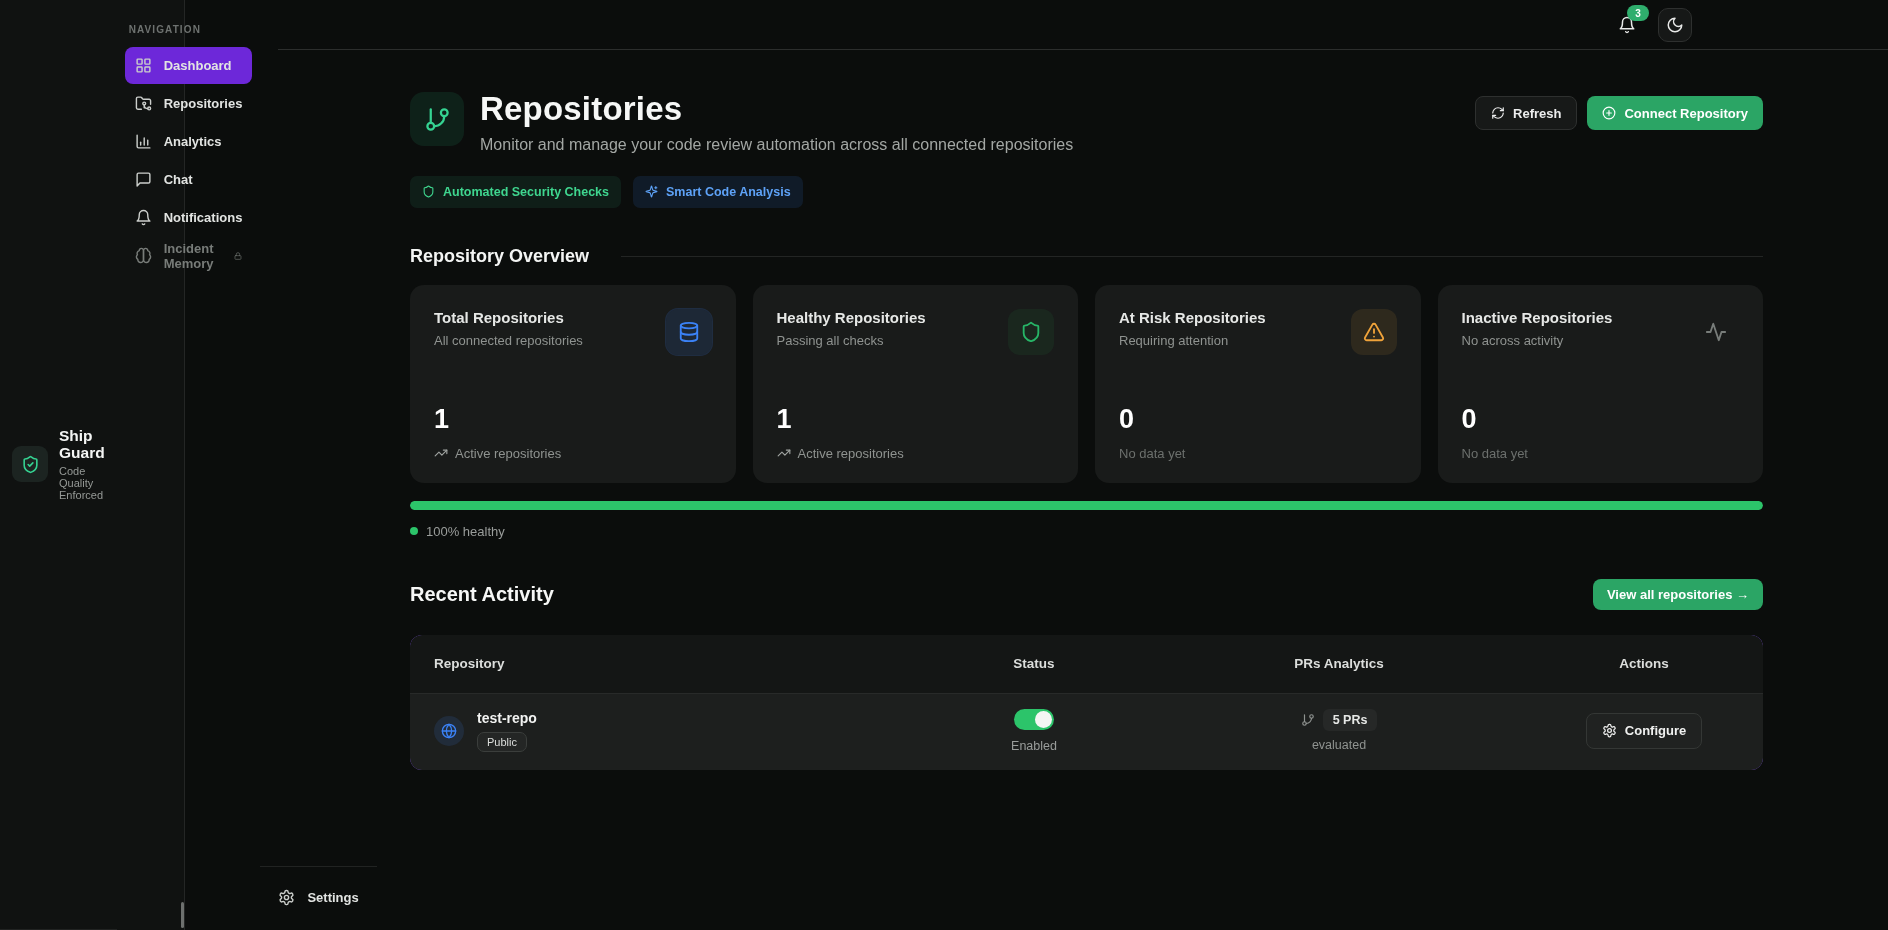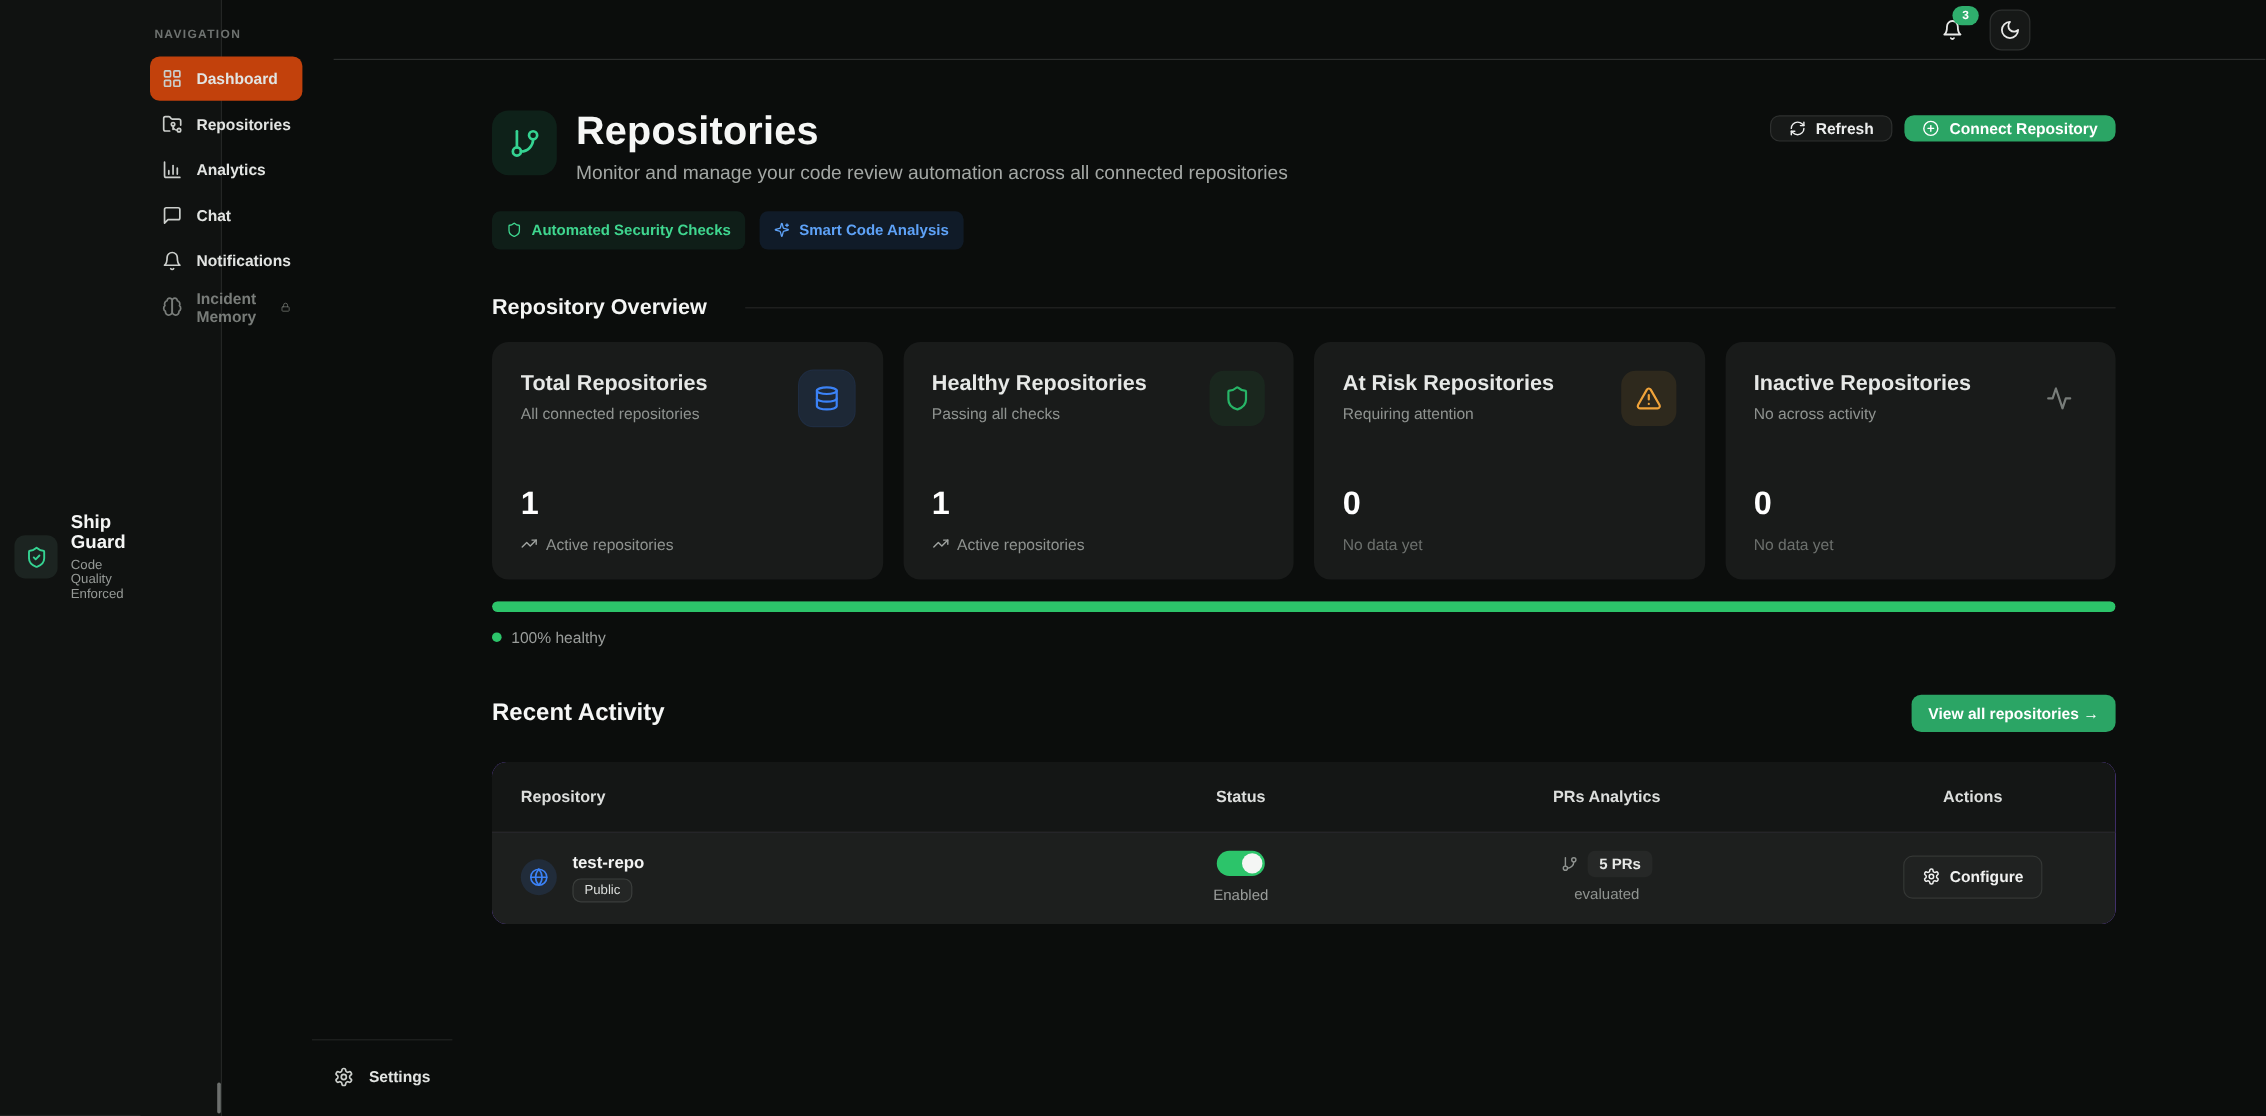--- a/index.html
+++ b/index.html
@@ -19,21 +19,21 @@
     display:flex;align-items:center;justify-content:center;flex:none}
   .logo-box svg{width:19px;height:19px}
   .logo-title{font-size:15.5px;font-weight:bold;color:#f4f5f4;line-height:1.1}
   .logo-sub{font-size:11px;color:#959996;margin-top:4px}
   .nav{padding:10px 8px;display:flex;flex-direction:column;gap:1px}
   .nav-label{font-size:10px;font-weight:bold;letter-spacing:1.1px;color:#6e7270;margin:14px 4px 11px}
   .nav-item{display:flex;align-items:center;gap:12px;height:37px;padding:0 10px;border-radius:8px;
     font-size:13px;font-weight:bold;color:#e2e4e2;cursor:pointer}
   .nav-item .nicon{width:17px;height:17px;color:#cbcecb;display:flex;flex:none}
   .nav-item .nicon svg{width:100%;height:100%}
-  .nav-item.active{background:#c2410c}
+  .nav-item.active{background:#6d28d9}
   .nav-item.disabled{color:#787c79}
   .nav-item.disabled .nicon{color:#787c79}
   .lock-ic{margin-left:auto;width:14px;height:14px;color:#70746f;display:flex}
   .lock-ic svg{width:100%;height:100%}
   .sidebar-bottom{margin-top:auto;border-top:1px solid #212322;padding:12px 8px 14px}
   .scroll-thumb{position:absolute;right:0;bottom:2px;width:3px;height:26px;background:#6d706e;border-radius:2px}
 
   
   .main{flex:1;display:flex;flex-direction:column;min-width:0}
   .topbar{height:50px;display:flex;align-items:center;justify-content:flex-end;gap:14px;
@@ -50,21 +50,21 @@
 
   
   .page-header{display:flex;justify-content:space-between;align-items:flex-start}
   .ph-left{display:flex;gap:16px;align-items:flex-start}
   .ph-iconbox{width:54px;height:54px;border-radius:14px;background:rgba(53,211,146,0.10);
     color:#35d392;display:flex;align-items:center;justify-content:center;flex:none}
   .ph-iconbox svg{width:27px;height:27px}
   .ph-title{font-size:33px;font-weight:bold;color:#f6f7f6;line-height:1.05;letter-spacing:.2px}
   .ph-sub{font-size:16px;color:#a3a7a4;margin-top:9px}
   .ph-actions{display:flex;gap:10px;margin-top:4px}
-  .btn{display:inline-flex;align-items:center;gap:8px;height:22px;padding:0 15px;border-radius:8px;
+  .btn{display:inline-flex;align-items:center;gap:8px;height:34px;padding:0 15px;border-radius:8px;
     font-size:13px;font-weight:bold;font-family:inherit;cursor:pointer;border:none}
   .btn svg{width:14px;height:14px}
   .btn.dark{background:#17191 8;background:#171918;border:1px solid #2e302f;color:#eceded}
   .btn.green{background:#2ba565;color:#ffffff}
 
   
   .feature-badges{display:flex;gap:12px;margin-top:22px}
   .pill{display:inline-flex;align-items:center;gap:8px;height:32px;padding:0 12px;border-radius:7px;
     font-size:12.5px;font-weight:bold}
   .pill svg{width:13px;height:13px}
@@ -74,21 +74,21 @@
   
   .section-head{display:flex;align-items:center;gap:32px;margin-top:38px}
   .section-head h2{margin:0;font-size:18px;font-weight:bold;color:#f4f5f4}
   .section-head .rule{flex:1;height:1px;background:#232524}
 
   
   .cards{display:grid;grid-template-columns:repeat(4,1fr);gap:17px;margin-top:18px}
   .card{background:#191b1a;border-radius:14px;padding:24px 24px 22px;height:198px;box-sizing:border-box;
     display:flex;flex-direction:column}
   .card-top{display:flex;justify-content:space-between;align-items:flex-start}
-  .card-title{font-size:18px;font-weight:bold;color:#e6e8e6}
+  .card-title{font-size:15px;font-weight:bold;color:#e6e8e6}
   .card-sub{font-size:13px;color:#8f9390;margin-top:7px}
   .card-icon{width:46px;height:46px;border-radius:12px;display:flex;align-items:center;justify-content:center;flex:none}
   .card-icon svg{width:22px;height:22px}
   .card-icon.blue{background:rgba(59,130,246,0.13);color:#3b82f6;box-shadow:0 0 0 1px rgba(59,130,246,0.18)}
   .card-icon.green{background:rgba(34,197,94,0.08);color:#27b567}
   .card-icon.amber{background:rgba(240,163,58,0.10);color:#f0a33a}
   .card-icon.plain{background:transparent;color:#787d7a}
   .card-value{margin-top:auto;font-size:27px;font-weight:bold;color:#ffffff;line-height:1}
   .card-foot{margin-top:13px;font-size:13px;color:#8f9390;display:flex;align-items:center;gap:7px}
   .card-foot svg{width:14px;height:14px;color:#9fa3a0}

